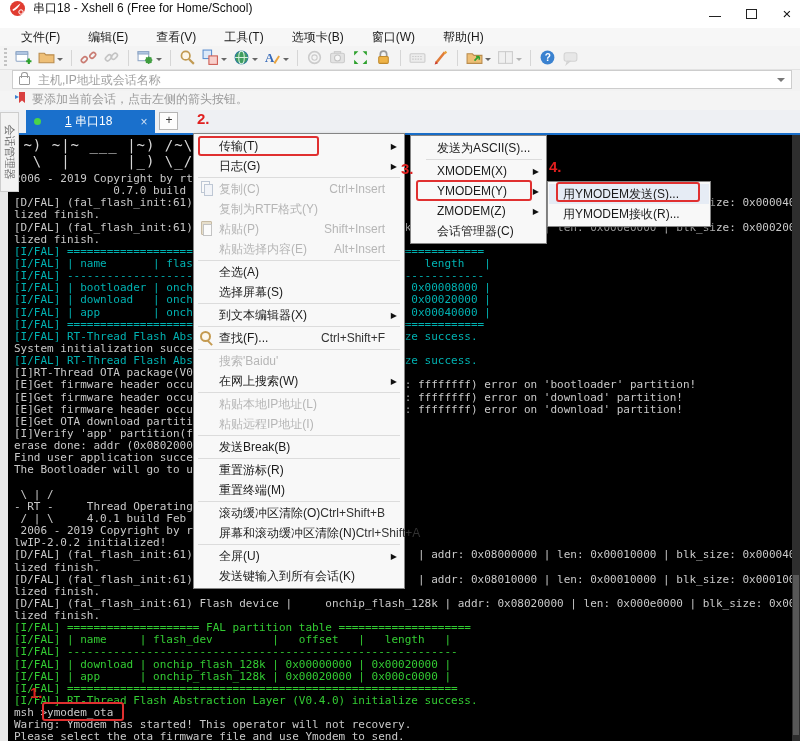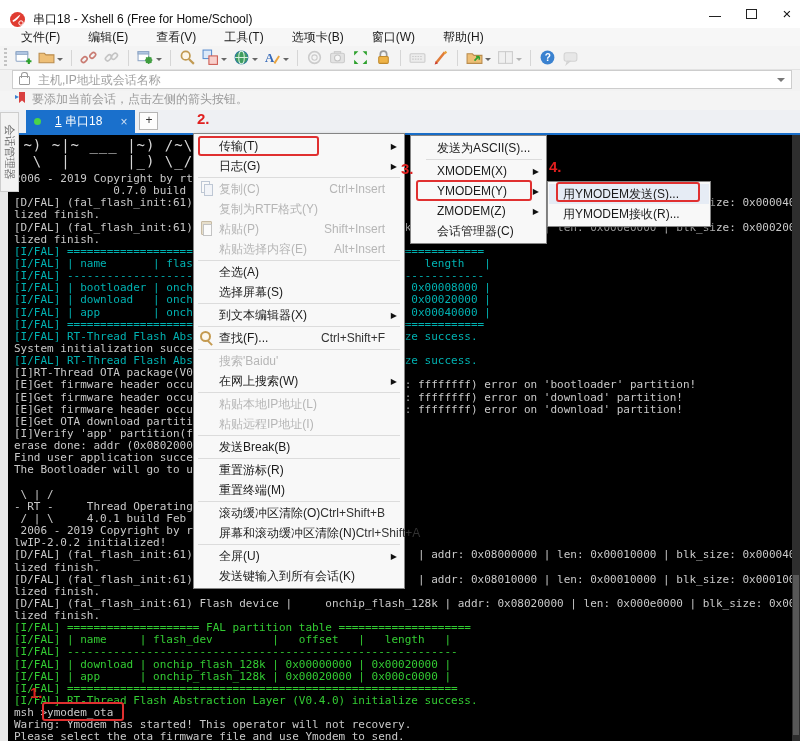--- a/index.html
+++ b/index.html
@@ -1,19 +1,19 @@
 <!DOCTYPE html>
 <html><head>
 <meta charset="utf-8">
 <style>
   html,body{margin:0;padding:0;}
   body{width:800px;height:741px;position:relative;overflow:hidden;background:#f0f0f0;
        font-family:"Liberation Sans","DejaVu Sans",sans-serif;outline:1px solid #9a9a9a;}
   
-  .titlebar{position:absolute;left:0;top:0;width:800px;height:28px;background:#ffffff;border-bottom:1px solid #c2410c;display:flex;align-items:flex-end;}
+  .titlebar{position:absolute;left:0;top:0;width:800px;height:28px;background:#ffffff;border-bottom:1px solid #c2410c;display:flex;align-items:flex-start;}
   .appicon{margin:0 7px 0 9px;width:17px;height:17px;}
   .title{font-size:12px;color:#111;}
   .wbtns{position:absolute;right:6px;top:0;height:28px;display:flex;align-items:center;gap:22px;}
   .wbtn{width:14px;height:14px;position:relative;cursor:default;}
   .wbtn.min::before{content:"";position:absolute;left:1px;right:1px;top:9px;border-top:1px solid #222;}
   .wbtn.max::before{content:"";position:absolute;left:2px;top:2px;width:9px;height:8px;border:1px solid #222;}
   .wbtn.close{font-size:15px;color:#111;line-height:14px;text-align:center;}
   
   .menubar{position:absolute;left:0;top:28px;width:800px;height:18px;background:#f7f7f7;display:flex;align-items:center;padding-left:12px;box-sizing:border-box;gap:10px;}
   .mb-item{font-size:12px;color:#1a1a1a;padding:0 9px;line-height:18px;}
@@ -34,21 +34,21 @@
   .addrinput{flex:1;border:none;outline:none;font-size:12px;color:#333;background:transparent;}
   .addrinput::placeholder{color:#a0a0a0;}
   .addrcaret{width:0;height:0;border:4px solid transparent;border-top-color:#777;margin:4px 6px 0 0;}
   
   .infobar{position:absolute;left:0;top:91px;width:800px;height:19px;background:#f4f4f4;display:flex;align-items:flex-start;}
   .infobar svg{margin:0 5px 0 13px;}
   .infotext{font-size:12px;color:#9a9a9a;}
   
   .tabstrip{position:absolute;left:0;top:110px;width:800px;height:23px;background:#eef0f3;display:flex;align-items:flex-end;}
   .blueline{position:absolute;left:0;top:133px;width:800px;height:2px;background:#1a70cc;z-index:3;}
-  .tab-active{margin-left:26px;height:23px;background:#1a70cc;color:#fff;display:flex;align-items:center;padding:0 8px;font-size:12px;gap:14px;}
+  .tab-active{margin-left:26px;height:23px;background:#1a70cc;color:#fff;display:flex;align-items:center;padding:0 8px;font-size:12px;gap:24px;}
   .tabdot{width:7px;height:7px;border-radius:50%;background:#4ad44a;}
   .tabnum{text-decoration:underline;}
   .tabclose{color:#cfe0f4;font-size:12px;margin-left:4px;}
   .tab-new{width:17px;height:16px;background:#fdfdfd;border:1px solid #b5b5b5;margin:0 0 3px 4px;font-size:12px;line-height:15px;text-align:center;color:#333;}
   
   .vtabbg{position:absolute;left:0;top:112px;width:19px;height:80px;background:#f3f3f3;border:1px solid #cdcdcd;box-sizing:border-box;z-index:4;}
   .vtabtxt{position:absolute;left:-31px;top:142px;width:82px;height:20px;transform:rotate(90deg);font-size:11px;color:#666;text-align:center;line-height:20px;z-index:5;}
   
   .leftedge{position:absolute;left:0;top:135px;width:8px;height:606px;background:#e9e9e9;}
   .term{position:absolute;left:8px;top:135px;width:784px;height:606px;background:#000;overflow:hidden;

